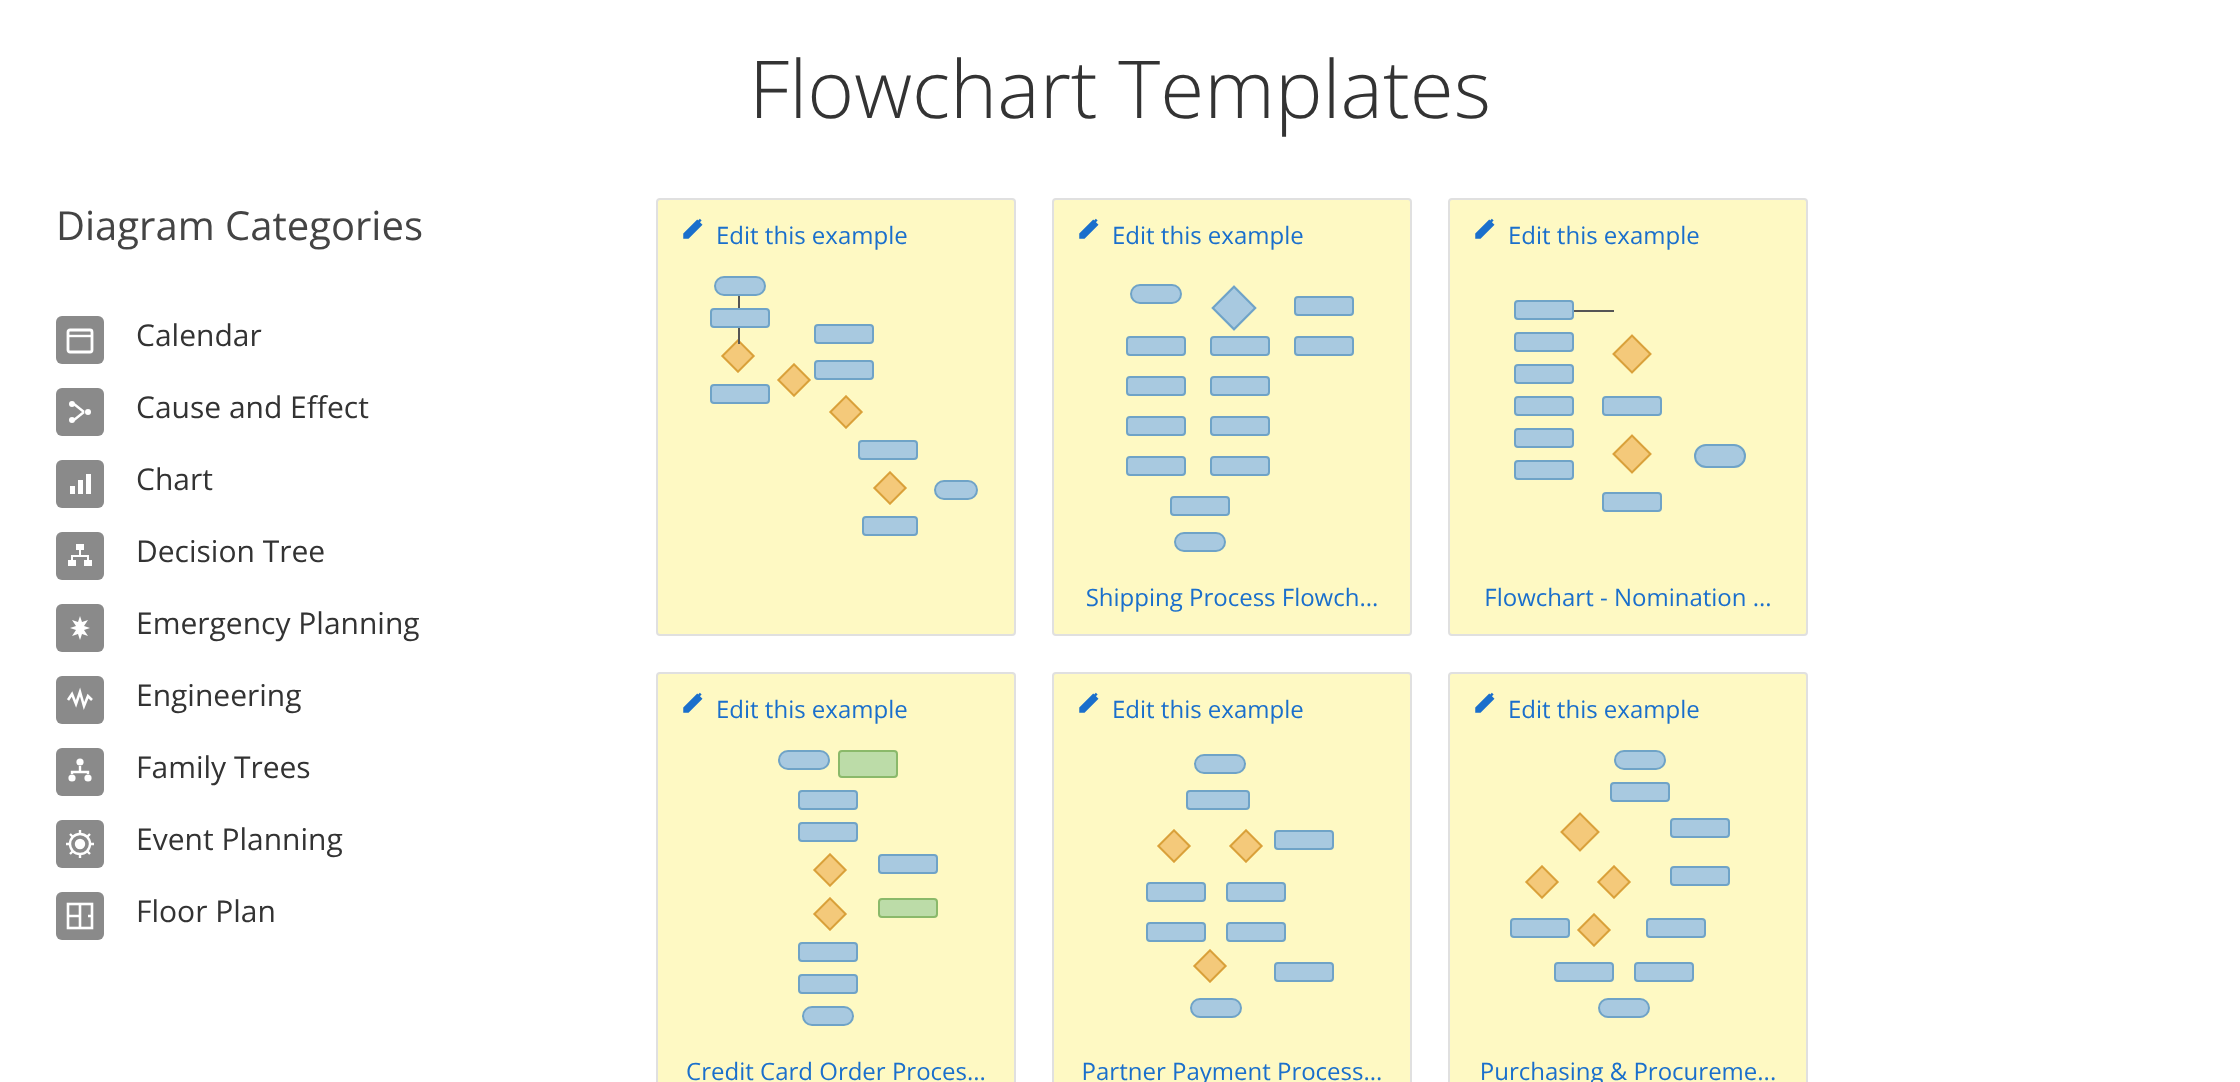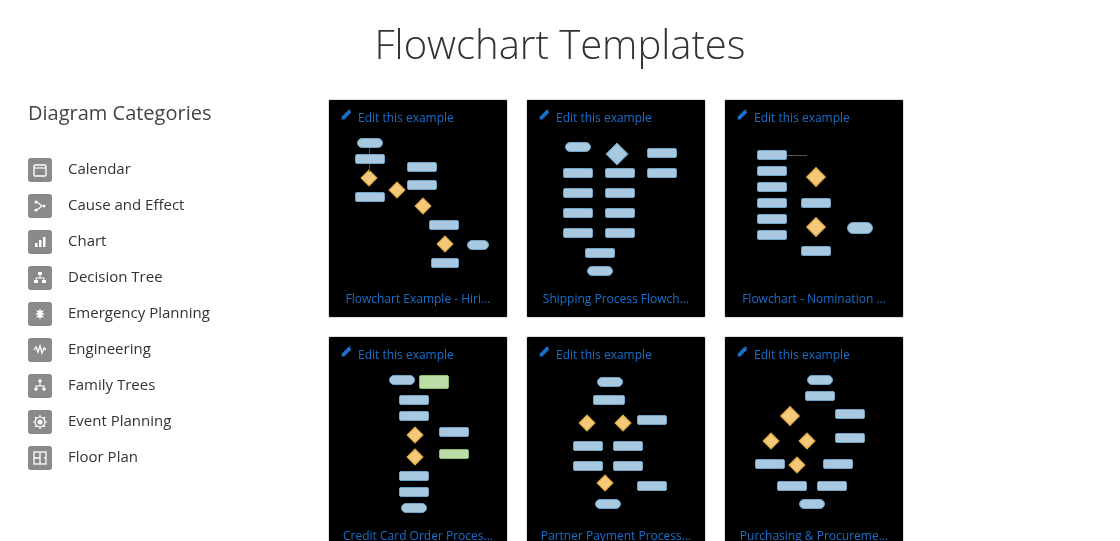--- a/index.html
+++ b/index.html
@@ -61,21 +61,21 @@
   }
   .grid {
     display: grid;
     grid-template-columns: repeat(3, 180px);
     gap: 18px;
   }
   .card {
     border: 1px solid #e0e0e0;
     border-radius: 2px;
     padding: 8px 10px 10px;
-    background: #000000;
+    background: #fef9c3;
   }
   .edit-link {
     display: flex;
     align-items: center;
     color: #1a6fcc;
     font-size: 12px;
     cursor: pointer;
     margin-bottom: 6px;
     gap: 5px;
   }
@@ -226,21 +226,20 @@
           <div class="fc rect" style="left:68px;top:30px;width:30px;height:10px"></div>
           <div class="fc rect" style="left:68px;top:48px;width:30px;height:10px"></div>
           <div class="fc diamond" style="left:78px;top:68px;width:12px;height:12px"></div>
           <div class="fc rect" style="left:90px;top:88px;width:30px;height:10px"></div>
           <div class="fc diamond" style="left:100px;top:106px;width:12px;height:12px"></div>
           <div class="fc rect" style="left:92px;top:126px;width:28px;height:10px"></div>
           <div class="fc term" style="left:128px;top:108px;width:22px;height:10px"></div>
           <div class="line" style="left:30px;top:16px;width:1px;height:6px"></div>
           <div class="line" style="left:30px;top:32px;width:1px;height:8px"></div>
         </div>
-        <div class="card-title">Flowchart Example - Hiri...</div>
       </div>
 
       <div class="card">
         <div class="edit-link">
           <span>
             <svg viewBox="0 0 16 16" fill="currentColor">
                 <path d="M11 2l3 3-8 8H3v-3l8-8zm1.5 1.5l-1-1 1-1 1 1-1 1z"></path>
               </svg>
           </span>
           <span>Edit this example</span>

